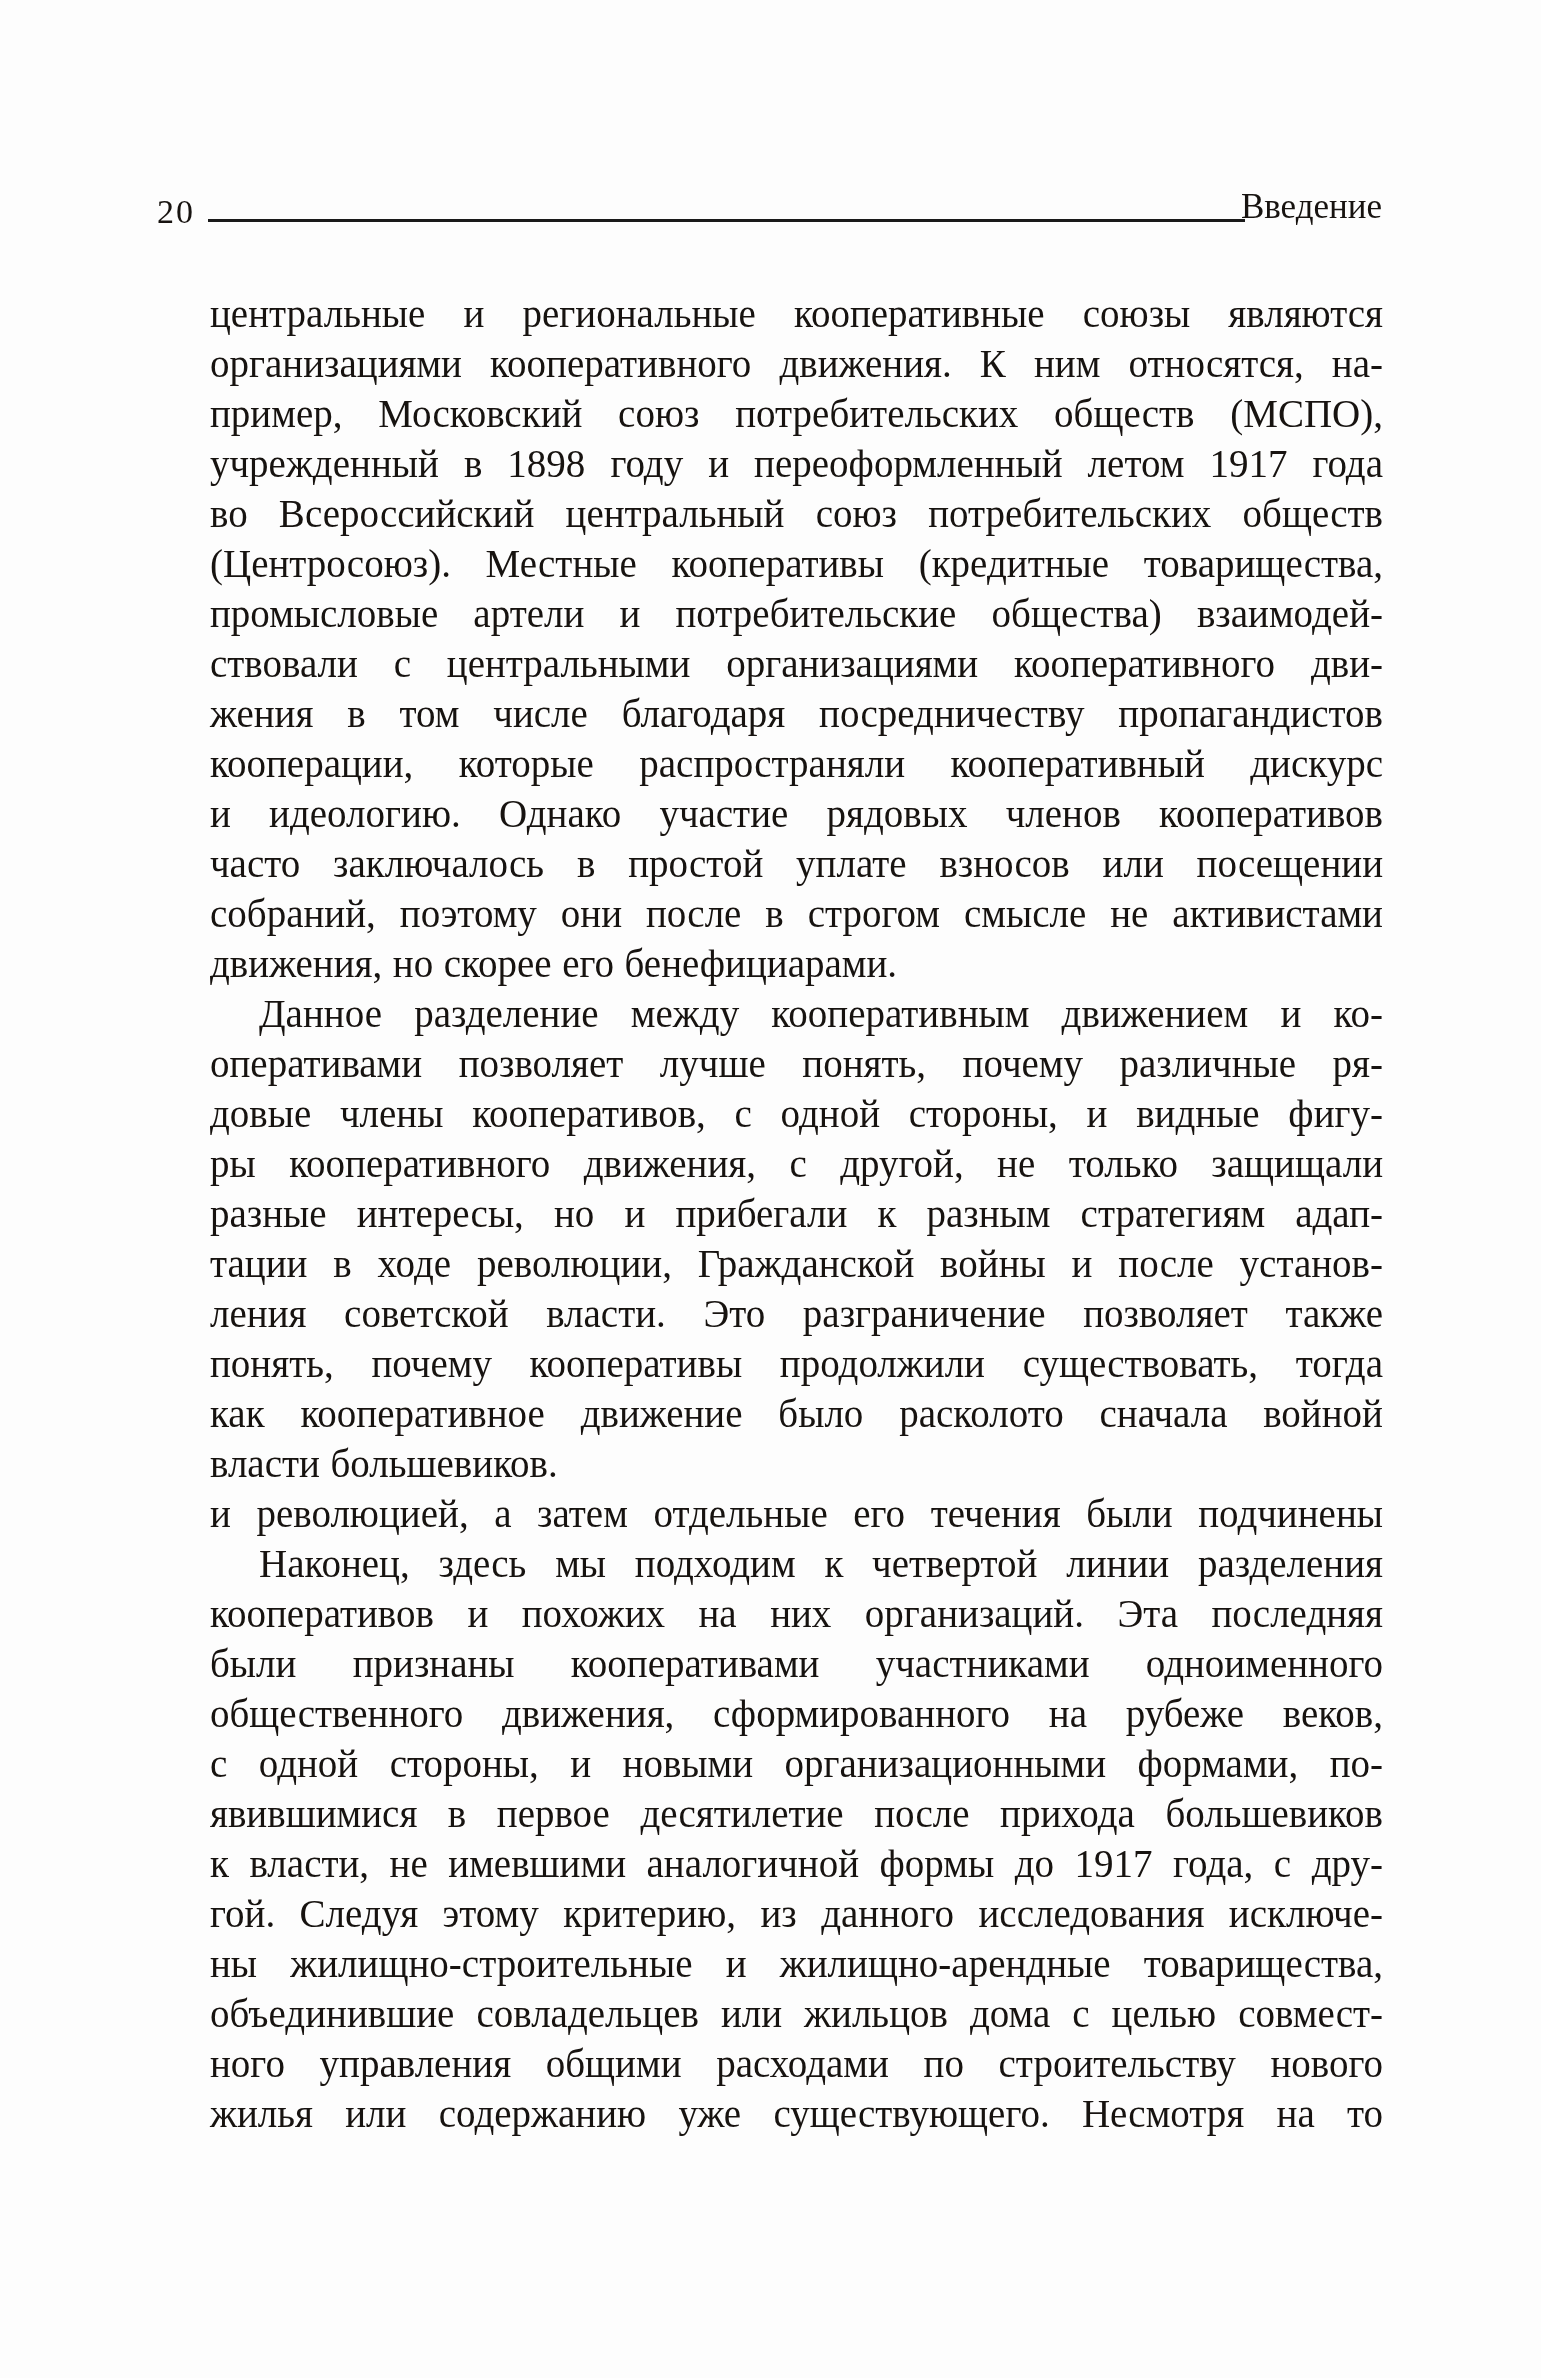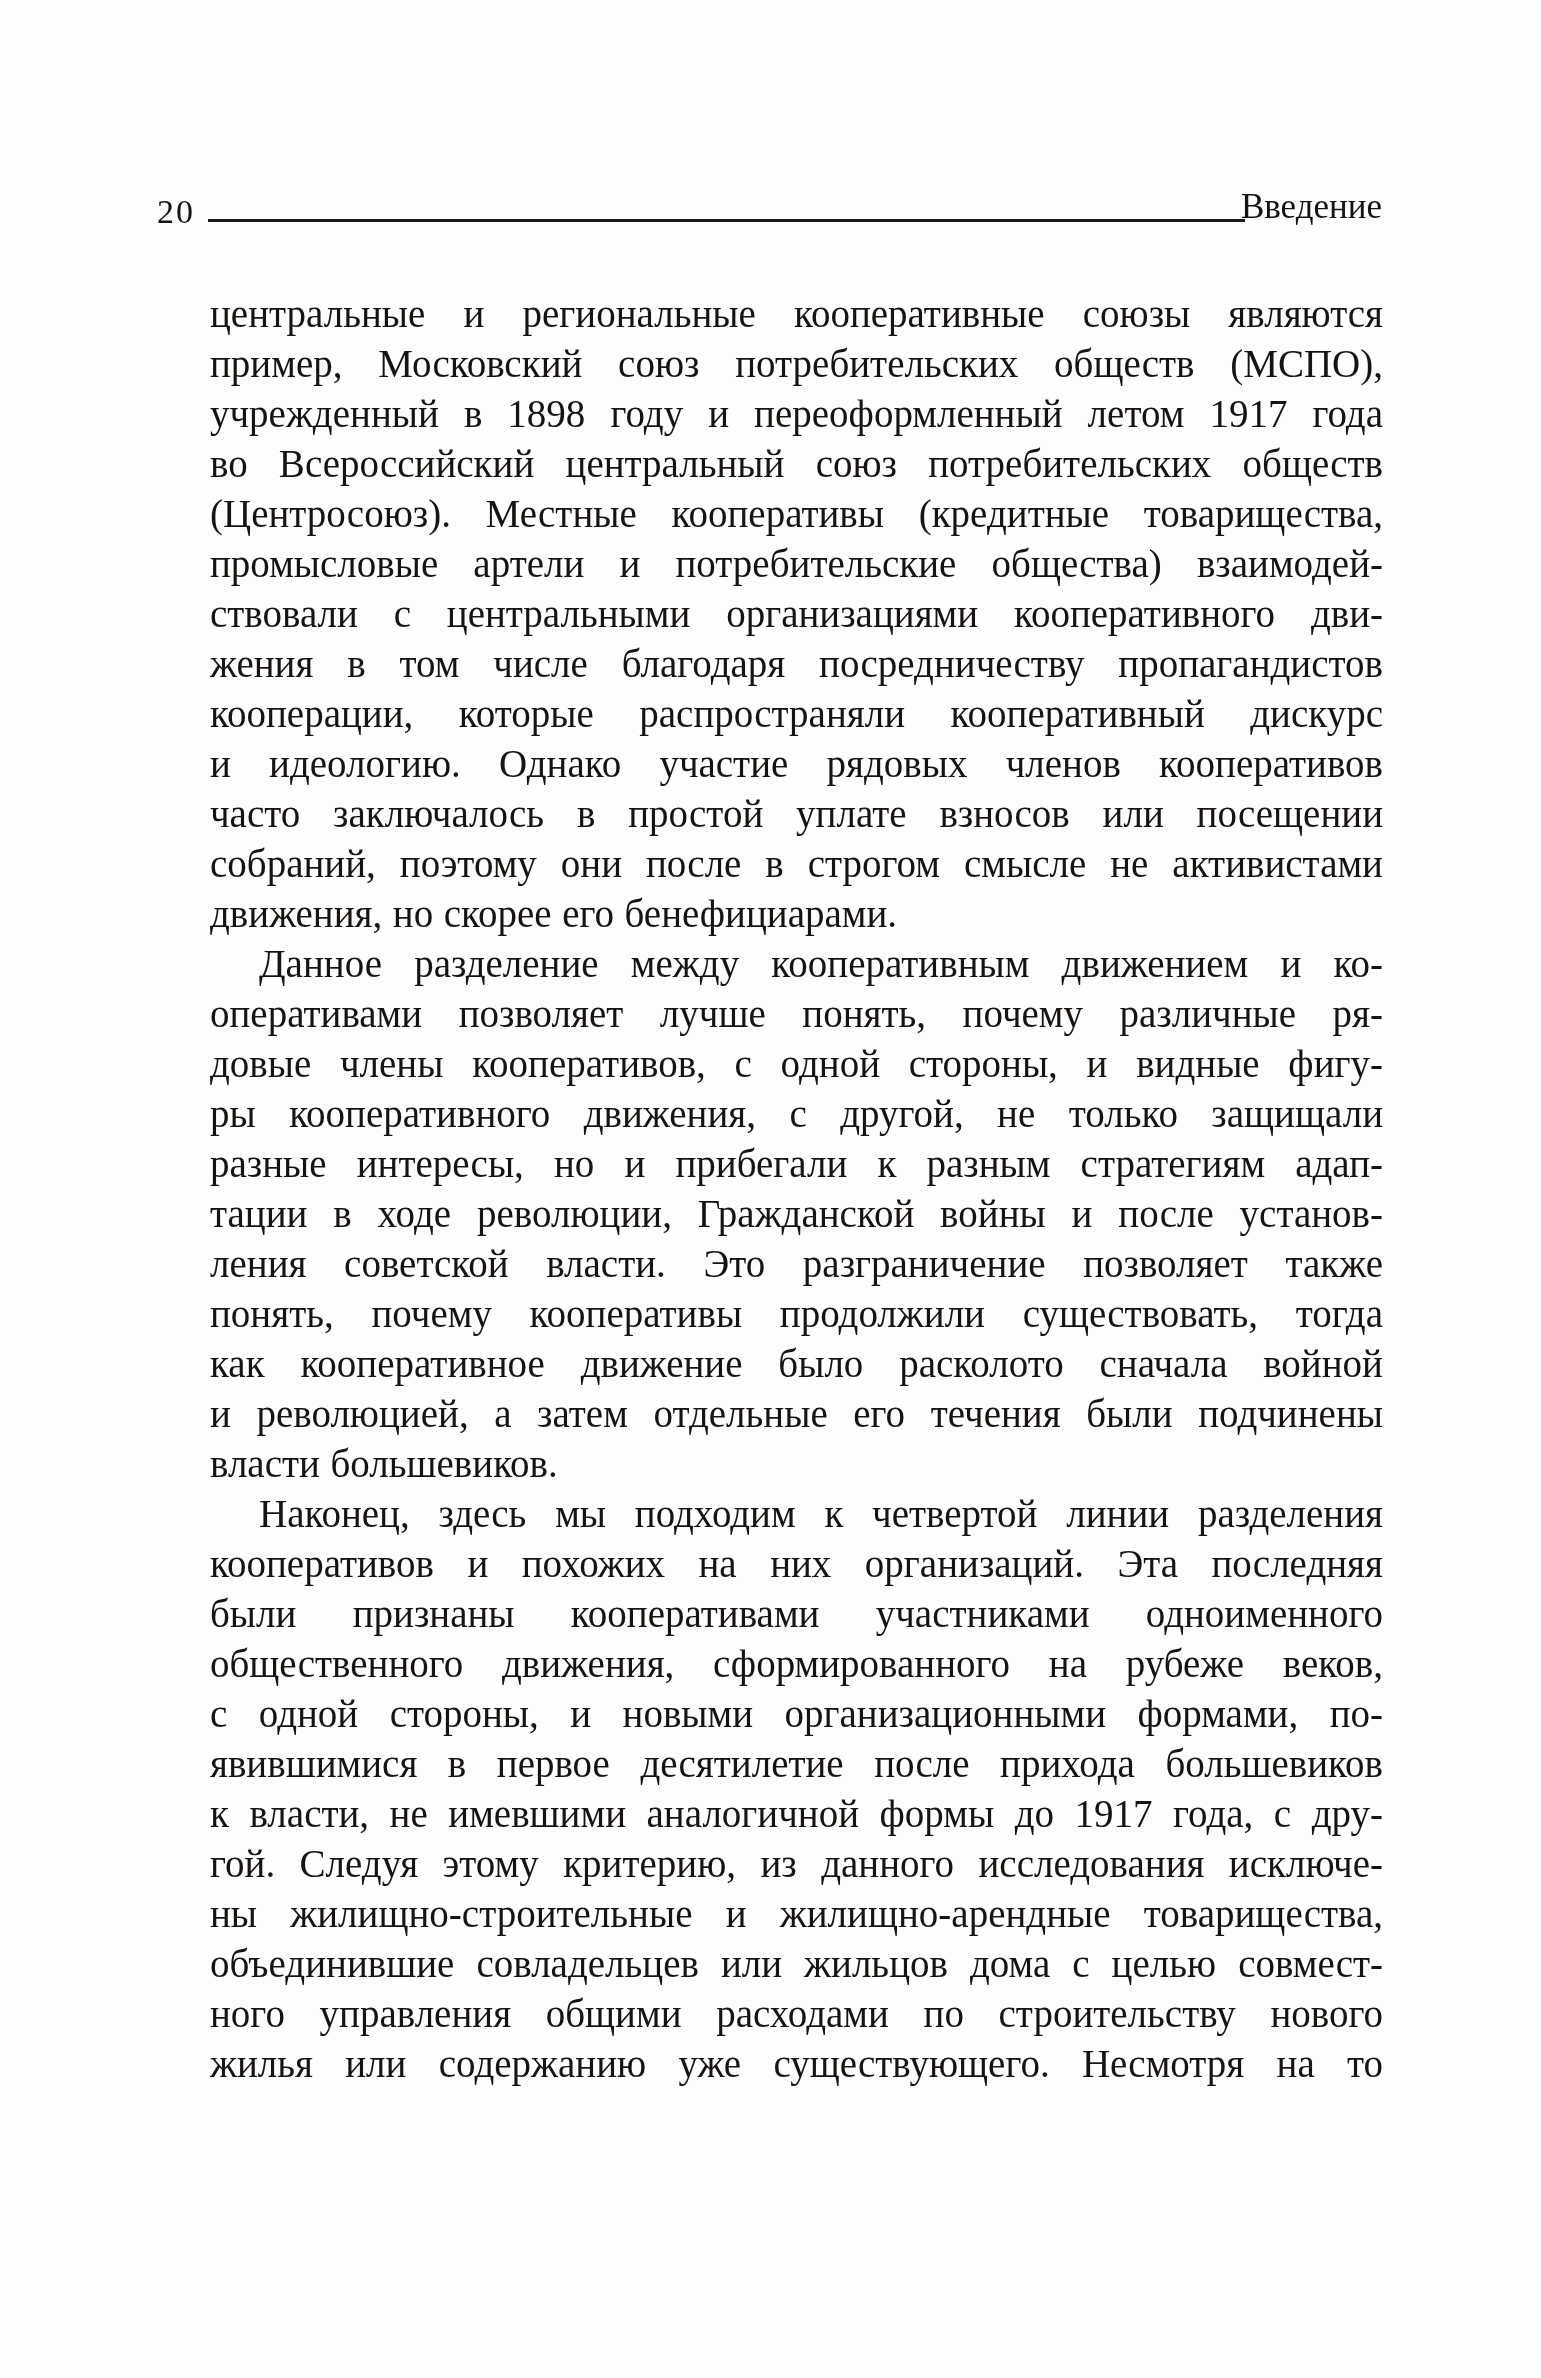--- a/index.html
+++ b/index.html
@@ -73,20 +73,21 @@
 </head>
 <body>
 
 <div class="page">
   <span class="page-number">20</span>
   <div class="header-rule"></div>
   <span class="running-title">Введение</span>
 
   <div class="page-body">
       <div class="line">центральные и региональные кооперативные союзы являются</div>
+      <div class="line">организациями кооперативного движения. К ним относятся, на-</div>
       <div class="line">пример, Московский союз потребительских обществ (МСПО),</div>
       <div class="line">учрежденный в 1898 году и переоформленный летом 1917 года</div>
       <div class="line">во Всероссийский центральный союз потребительских обществ</div>
       <div class="line">(Центросоюз). Местные кооперативы (кредитные товарищества,</div>
       <div class="line">промысловые артели и потребительские общества) взаимодей-</div>
       <div class="line">ствовали с центральными организациями кооперативного дви-</div>
       <div class="line">жения в том числе благодаря посредничеству пропагандистов</div>
       <div class="line">кооперации, которые распространяли кооперативный дискурс</div>
       <div class="line">и идеологию. Однако участие рядовых членов кооперативов</div>
       <div class="line">часто заключалось в простой уплате взносов или посещении</div>
@@ -94,22 +95,22 @@
       <div class="line para-end">движения, но скорее его бенефициарами.</div>
       <div class="line indent">Данное разделение между кооперативным движением и ко-</div>
       <div class="line">оперативами позволяет лучше понять, почему различные ря-</div>
       <div class="line">довые члены кооперативов, с одной стороны, и видные фигу-</div>
       <div class="line">ры кооперативного движения, с другой, не только защищали</div>
       <div class="line">разные интересы, но и прибегали к разным стратегиям адап-</div>
       <div class="line">тации в ходе революции, Гражданской войны и после установ-</div>
       <div class="line">ления советской власти. Это разграничение позволяет также</div>
       <div class="line">понять, почему кооперативы продолжили существовать, тогда</div>
       <div class="line">как кооперативное движение было расколото сначала войной</div>
+      <div class="line para-end">власти большевиков.</div>
       <div class="line">и революцией, а затем отдельные его течения были подчинены</div>
-      <div class="line para-end">власти большевиков.</div>
       <div class="line indent">Наконец, здесь мы подходим к четвертой линии разделения</div>
       <div class="line">кооперативов и похожих на них организаций. Эта последняя</div>
       <div class="line">были признаны кооперативами участниками одноименного</div>
       <div class="line">общественного движения, сформированного на рубеже веков,</div>
       <div class="line">с одной стороны, и новыми организационными формами, по-</div>
       <div class="line">явившимися в первое десятилетие после прихода большевиков</div>
       <div class="line">к власти, не имевшими аналогичной формы до 1917 года, с дру-</div>
       <div class="line">гой. Следуя этому критерию, из данного исследования исключе-</div>
       <div class="line">ны жилищно-строительные и жилищно-арендные товарищества,</div>
       <div class="line">объединившие совладельцев или жильцов дома с целью совмест-</div>

